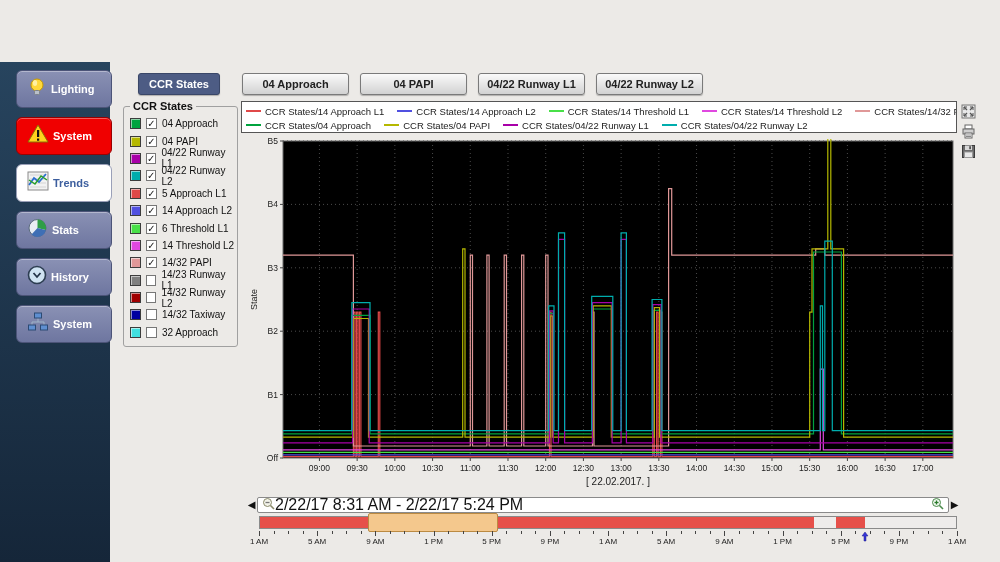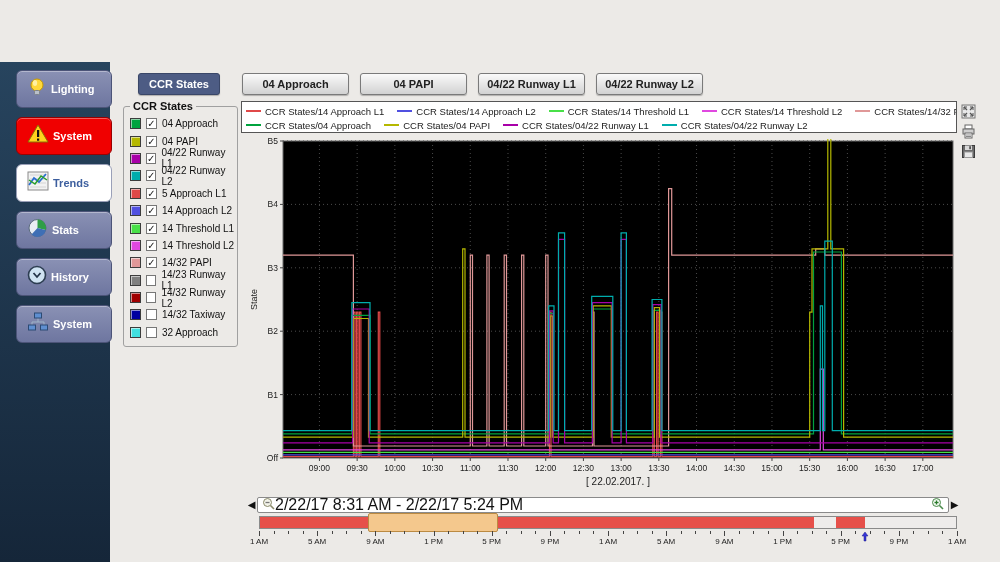--- a/index.html
+++ b/index.html
@@ -174,21 +174,21 @@
           <span class="flbl">5 Approach L1</span>
         </div>
         <div class="f-item">
           <span class="swatch" style="background: rgb(80, 80, 224);"></span>
           <span class="cbx">✓</span>
           <span class="flbl">14 Approach L2</span>
         </div>
         <div class="f-item">
           <span class="swatch" style="background: rgb(72, 224, 72);"></span>
           <span class="cbx">✓</span>
-          <span class="flbl">14 Threshold L1</span>
+          <span class="flbl">6 Threshold L1</span>
         </div>
         <div class="f-item">
           <span class="swatch" style="background: rgb(224, 72, 224);"></span>
           <span class="cbx">✓</span>
           <span class="flbl">14 Threshold L2</span>
         </div>
         <div class="f-item">
           <span class="swatch" style="background: rgb(224, 152, 152);"></span>
           <span class="cbx">✓</span>
           <span class="flbl">14/32 PAPI</span>

